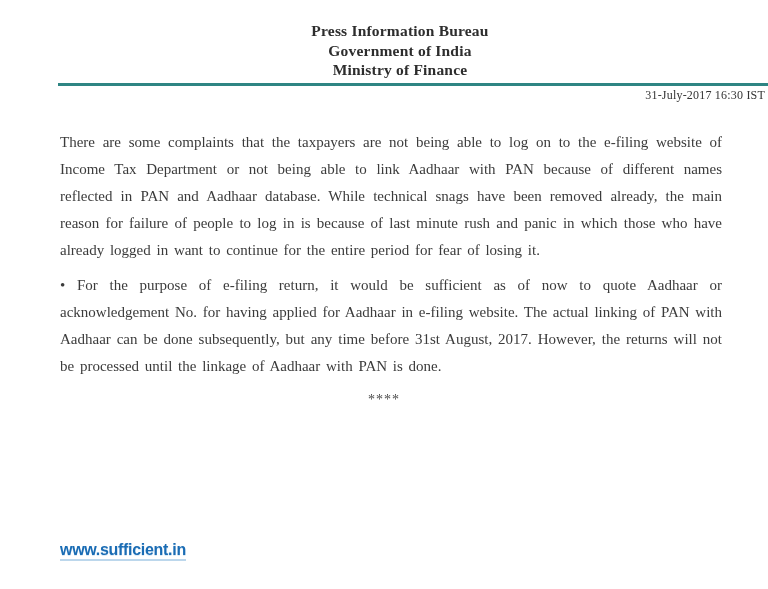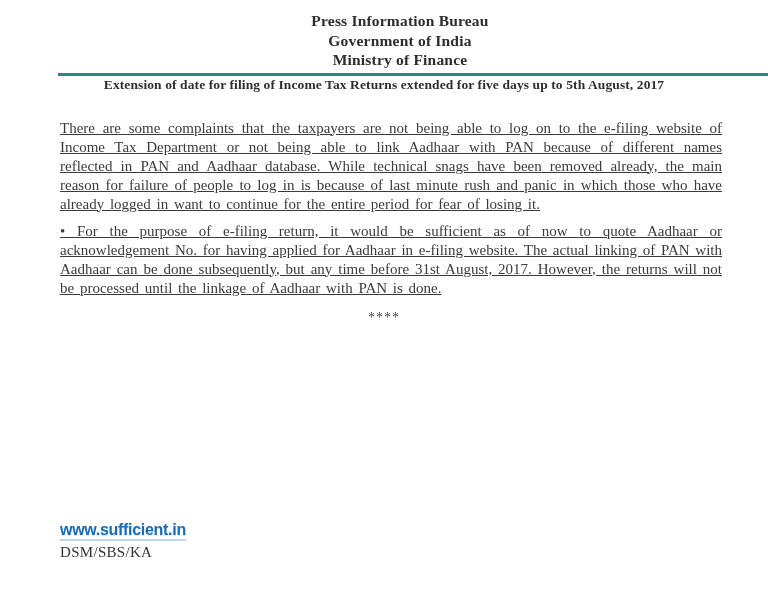--- a/index.html
+++ b/index.html
@@ -10,21 +10,21 @@
   *{margin:0;padding:0;box-sizing:border-box;}
   html,body{background:#ffffff;}
   body{
     width:768px;height:589px;
     font-family:"Liberation Serif","DejaVu Serif",serif;
     color:var(--body-text);
     overflow:hidden;
   }
   .page{
     width:768px;height:589px;
-    padding-top:11px;
+    padding-top:21px;
     position:relative;
   }
   
   .doc-header{
     text-align:center;
     position:relative;
     left:16px;
     font-weight:bold;
     font-size:15.5px;
     line-height:19.5px;
@@ -50,22 +50,21 @@
     font-weight:bold;
     font-size:13.5px;
     color:#2f2f2f;
     margin-top:1px;
     letter-spacing:.1px;
   }
   
   .doc-body{
     margin:26px 46px 0 60px;
     font-size:15px;
-    line-height:19px;
-    text-decoration:underline;
+    line-height:27px;
   }
   .doc-body p{
     text-align:justify;
     word-spacing:2px;
     margin-bottom:8px;
   }
   .doc-body p:last-child{margin-bottom:0;}
   .end-marker{
     text-align:center;
     font-size:14px;
@@ -104,28 +103,27 @@
 <div class="page">
 
   <div class="doc-header">
     <div>Press Information Bureau</div>
     <div>Government of India</div>
     <div>Ministry of Finance</div>
   </div>
 
   <div class="header-divider"></div>
 
+  <div class="release-datetime">31-July-2017 16:30 IST</div>
 
-  <div class="release-title">Extension of date for filing of Income Tax Returns extended for five days up to 5th August, 2017</div>
 
   <div class="doc-body">
     <p>There are some complaints that the taxpayers are not being able to log on to the e-filing website of Income Tax Department or not being able to link Aadhaar with PAN because of different names reflected in PAN and Aadhaar database. While technical snags have been removed already, the main reason for failure of people to log in is because of last minute rush and panic in which those who have already logged in want to continue for the entire period for fear of losing it.</p>
     <p>• For the purpose of e-filing return, it would be sufficient as of now to quote Aadhaar or acknowledgement No. for having applied for Aadhaar in e-filing website. The actual linking of PAN with Aadhaar can be done subsequently, but any time before 31st August, 2017. However, the returns will not be processed until the linkage of Aadhaar with PAN is done.</p>
   </div>
 
   <div class="end-marker">****</div>
 
   <div class="doc-footer">
     <a href="#" class="watermark-link">www.sufficient.in</a>
-    <div class="release-id">DSM/SBS/KA</div>
   </div>
 
 </div>
 
 </body></html>

